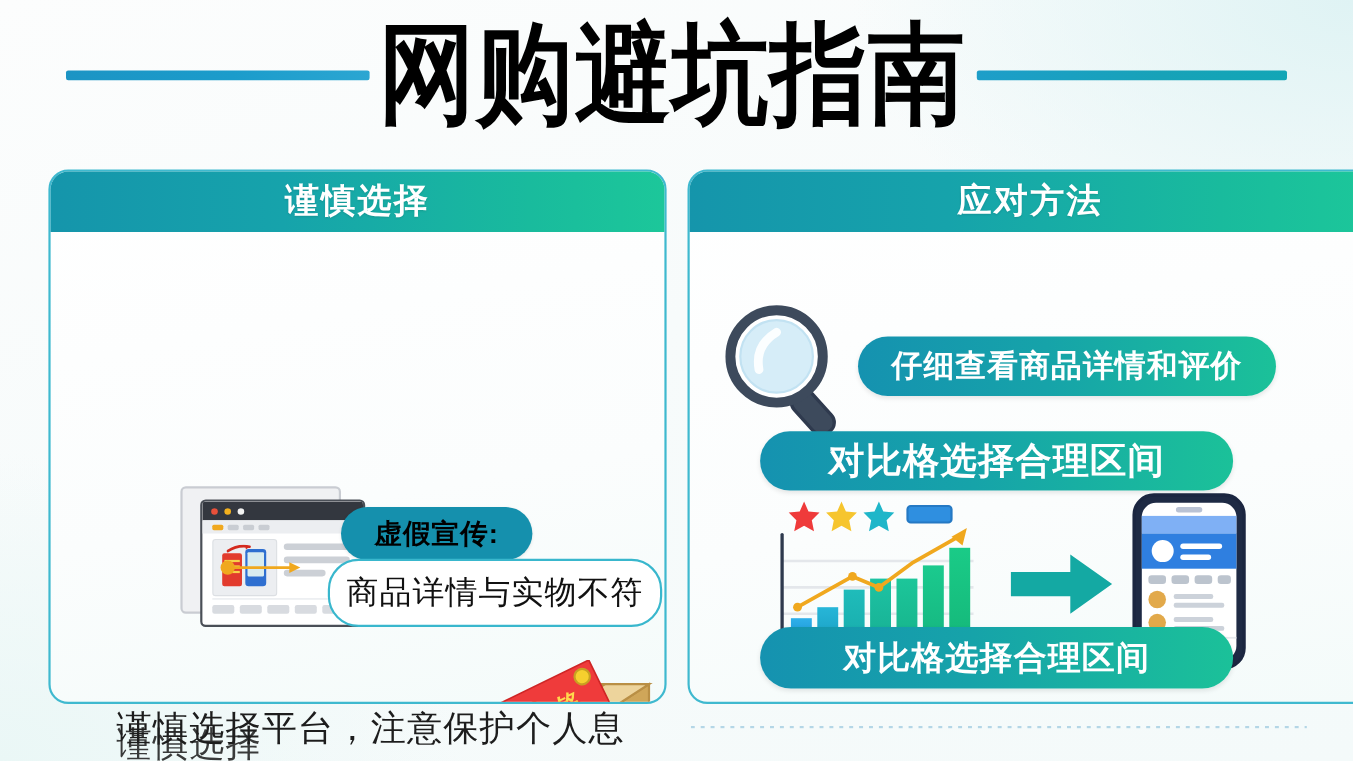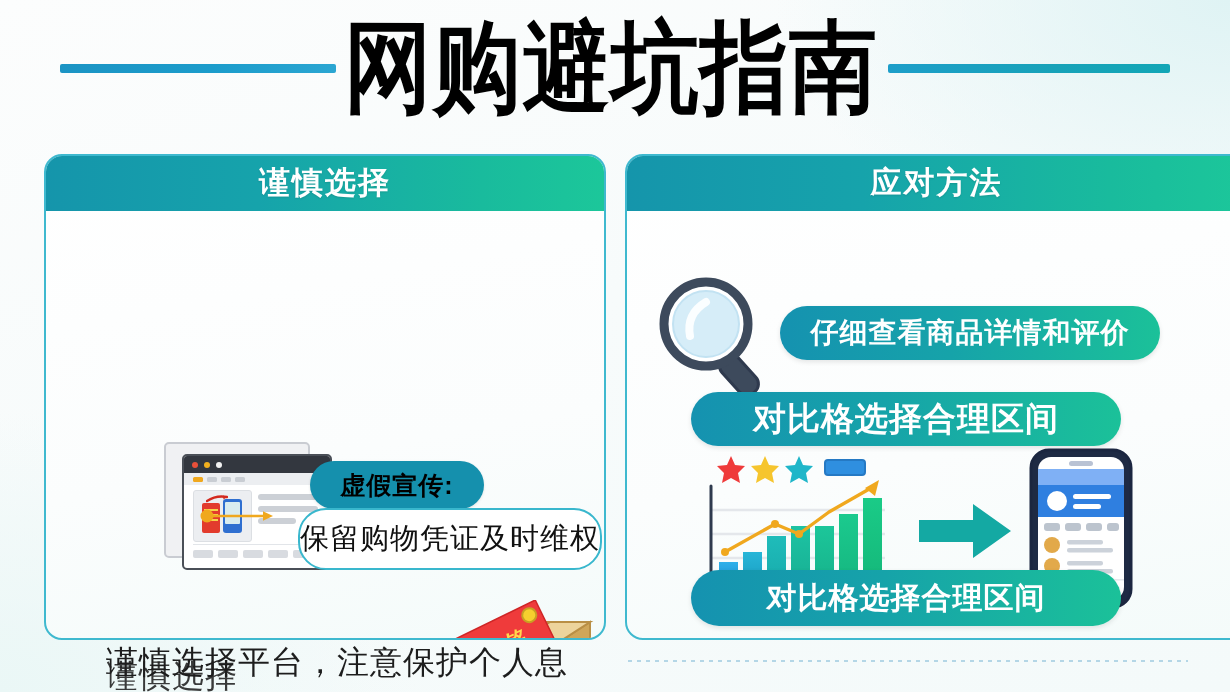--- a/index.html
+++ b/index.html
@@ -189,21 +189,21 @@
         <span class="bfoot" style="left:109px;"></span>
       </div>
     </div>
     <svg class="arrow-orange" viewBox="0 0 74 16">
       <circle cx="7" cy="8" r="6.5" fill="#f0a81e"></circle>
       <path d="M10 8 H66" stroke="#f0a81e" stroke-width="2.6"></path>
       <path d="M73 8 L63 3.2 L63 12.8 Z" fill="#f0a81e"></path>
     </svg>
 
     <div class="pill-badge" id="badge-fake">虚假宣传:</div>
-    <div class="outline-box" id="box-fake">保留购物凭证及时维权</div>
+    <div class="outline-box" id="box-fake">商品详情与实物不符</div>
 
     <div class="outline-box" id="box-lowprice">价格远低于市场价</div>
 
     <svg class="boxpack" viewBox="0 0 170 116">
       <g>
         <path d="M38 44 L118 44 L118 110 L38 110 Z" fill="#e2bd78" stroke="#b98f45" stroke-width="2"></path>
         <path d="M118 44 L152 22 L152 88 L118 110 Z" fill="#cfa659" stroke="#b98f45" stroke-width="2"></path>
         <path d="M38 44 L72 22 L152 22 L118 44 Z" fill="#edd49c" stroke="#b98f45" stroke-width="2"></path>
         <path d="M78 44 L112 22" stroke="#b98f45" stroke-width="2"></path>
         <path d="M118 66 L152 45" stroke="#b98f45" stroke-width="2"></path>

